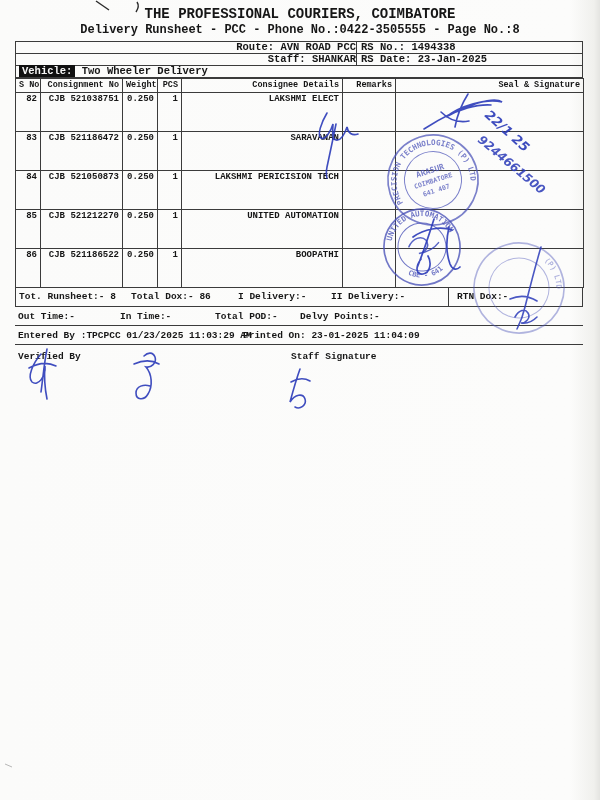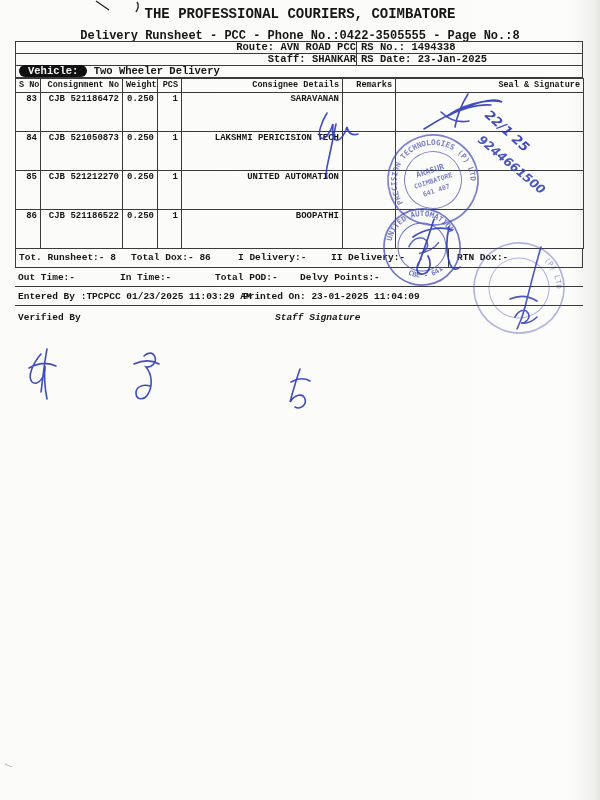--- a/index.html
+++ b/index.html
@@ -1,45 +1,45 @@
 <!DOCTYPE html>
 <html><head>
 <meta charset="utf-8">
 <style>
   html,body{margin:0;padding:0;background:#d9d9d9;}
   .page{position:relative;width:600px;height:800px;overflow:hidden;
     background:linear-gradient(90deg,#fbfbfa 0%,#fcfcfb 95%,#f0f0ed 99%,#e4e4e1 100%);
     font-family:"Liberation Mono","DejaVu Sans Mono",monospace;font-weight:bold;color:#161616;}
   .title{position:absolute;top:6px;left:0;width:100%;text-align:center;font-size:14px;}
-  .subtitle{position:absolute;top:29px;left:0;width:100%;text-align:center;font-size:12px;}
+  .subtitle{position:absolute;top:23px;left:0;width:100%;text-align:center;font-size:12px;}
   .doc{position:absolute;top:41px;left:15px;width:568px;}
   .infobox{border:1px solid #3b3b3b;font-size:10.5px;}
   .irow{display:flex;height:11px;line-height:11px;border-bottom:1px solid #3b3b3b;}
   .irow:last-child{border-bottom:none;}
   .ileft{width:337px;padding-left:3px;text-align:right;}
   .iright{flex:1;border-left:1px solid #3b3b3b;padding-left:4px;}
   .ifull{flex:1;padding-left:3px;}
-  .inv{background:#101010;color:#f6f6f6;padding:0 9px;border-radius:6px;}
+  .inv{background:#101010;color:#f6f6f6;padding:0 3px;}
   .mtable{border-collapse:collapse;width:568px;table-layout:fixed;}
   .mtable th,.mtable td{border:1px solid #3b3b3b;text-align:right;vertical-align:top;
     padding:1px 3px;overflow:hidden;white-space:nowrap;}
   .mtable th{font-size:8.5px;height:11px;}
   .mtable td{font-size:9px;height:36px;}
   .summary{position:relative;height:18px;line-height:17px;border:1px solid #3b3b3b;
     border-top:none;font-size:9.5px;}
   .summary .s1{position:absolute;left:3px;} .summary .s2{position:absolute;left:115px;}
   .summary .s3{position:absolute;left:222px;} .summary .s4{position:absolute;left:315px;}
   .rtnbox{position:absolute;left:432px;right:0;top:0;bottom:0;border-left:1px solid #3b3b3b;padding-left:8px;}
   .times{position:relative;height:18px;line-height:20px;border-bottom:1px solid #3b3b3b;font-size:9.5px;}
   .times .t1{position:absolute;left:3px;} .times .t2{position:absolute;left:105px;}
   .times .t3{position:absolute;left:200px;} .times .t4{position:absolute;left:285px;}
   .entered{position:relative;height:18px;line-height:20px;border-bottom:1px solid #3b3b3b;font-size:9.5px;}
   .entered .e1{position:absolute;left:3px;} .entered .e2{position:absolute;left:228px;}
   .verify{position:relative;height:50px;font-size:9.5px;padding-top:6px;}
-  .verify .v1{position:absolute;left:3px;} .verify .v2{position:absolute;left:260px;font-style:italic;}
+  .verify .v1{position:absolute;left:3px;} .verify .v2{position:absolute;left:276px;}
   .ink{position:absolute;top:0;left:0;pointer-events:none;}
   .ink text{font-weight:bold;}
   .hand{font-family:"DejaVu Sans",sans-serif;font-style:italic;font-weight:normal;}
 </style>
 </head>
 <body>
 
 <div class="page">
 
   <div class="title">THE PROFESSIONAL COURIERS, COIMBATORE</div>
@@ -92,20 +92,29 @@
           <th>Consignment No</th>
           <th>Weight</th>
           <th>PCS</th>
           <th>Consignee Details</th>
           <th>Remarks</th>
           <th>Seal &amp; Signature</th>
         </tr>
       </thead>
       <tbody>
         <tr>
+          <td>82</td>
+          <td>CJB 521038751</td>
+          <td>0.250</td>
+          <td>1</td>
+          <td>LAKSHMI ELECT</td>
+          <td></td>
+          <td></td>
+        </tr>
+        <tr>
           <td>83</td>
           <td>CJB 521186472</td>
           <td>0.250</td>
           <td>1</td>
           <td>SARAVANAN</td>
           <td></td>
           <td></td>
         </tr>
         <tr>
           <td>84</td>

